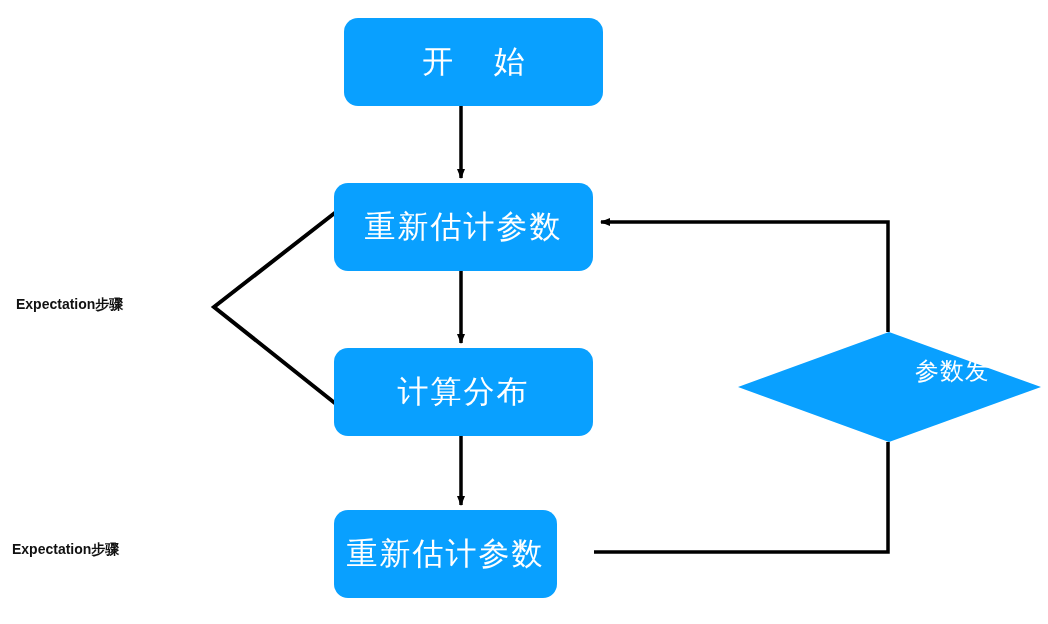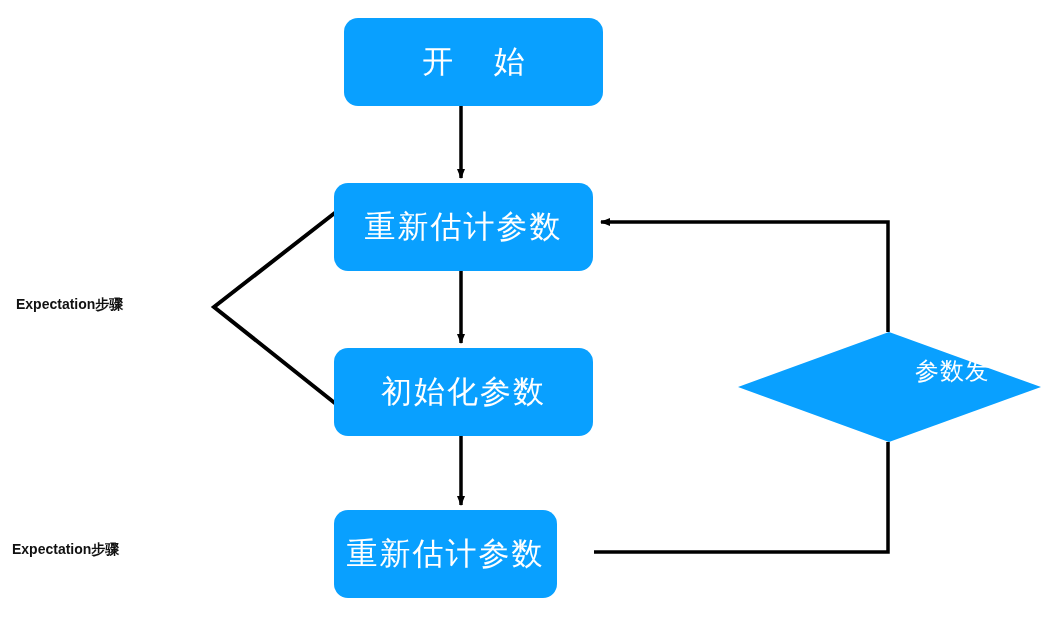--- a/index.html
+++ b/index.html
@@ -97,21 +97,21 @@
 
   <div class="node-box" id="box-start">
     <span class="node-label">开 始</span>
   </div>
 
   <div class="node-box" id="box-init">
     <span class="node-label">重新估计参数</span>
   </div>
 
   <div class="node-box" id="box-calc">
-    <span class="node-label">初始化参数</span>
+    <span class="node-label">计算分布</span>
   </div>
 
   <div class="node-box" id="box-reest">
     <span class="node-label">重新估计参数</span>
   </div>
 
   <div class="diamond-label">
     <div>参数发</div>
   </div>
 

